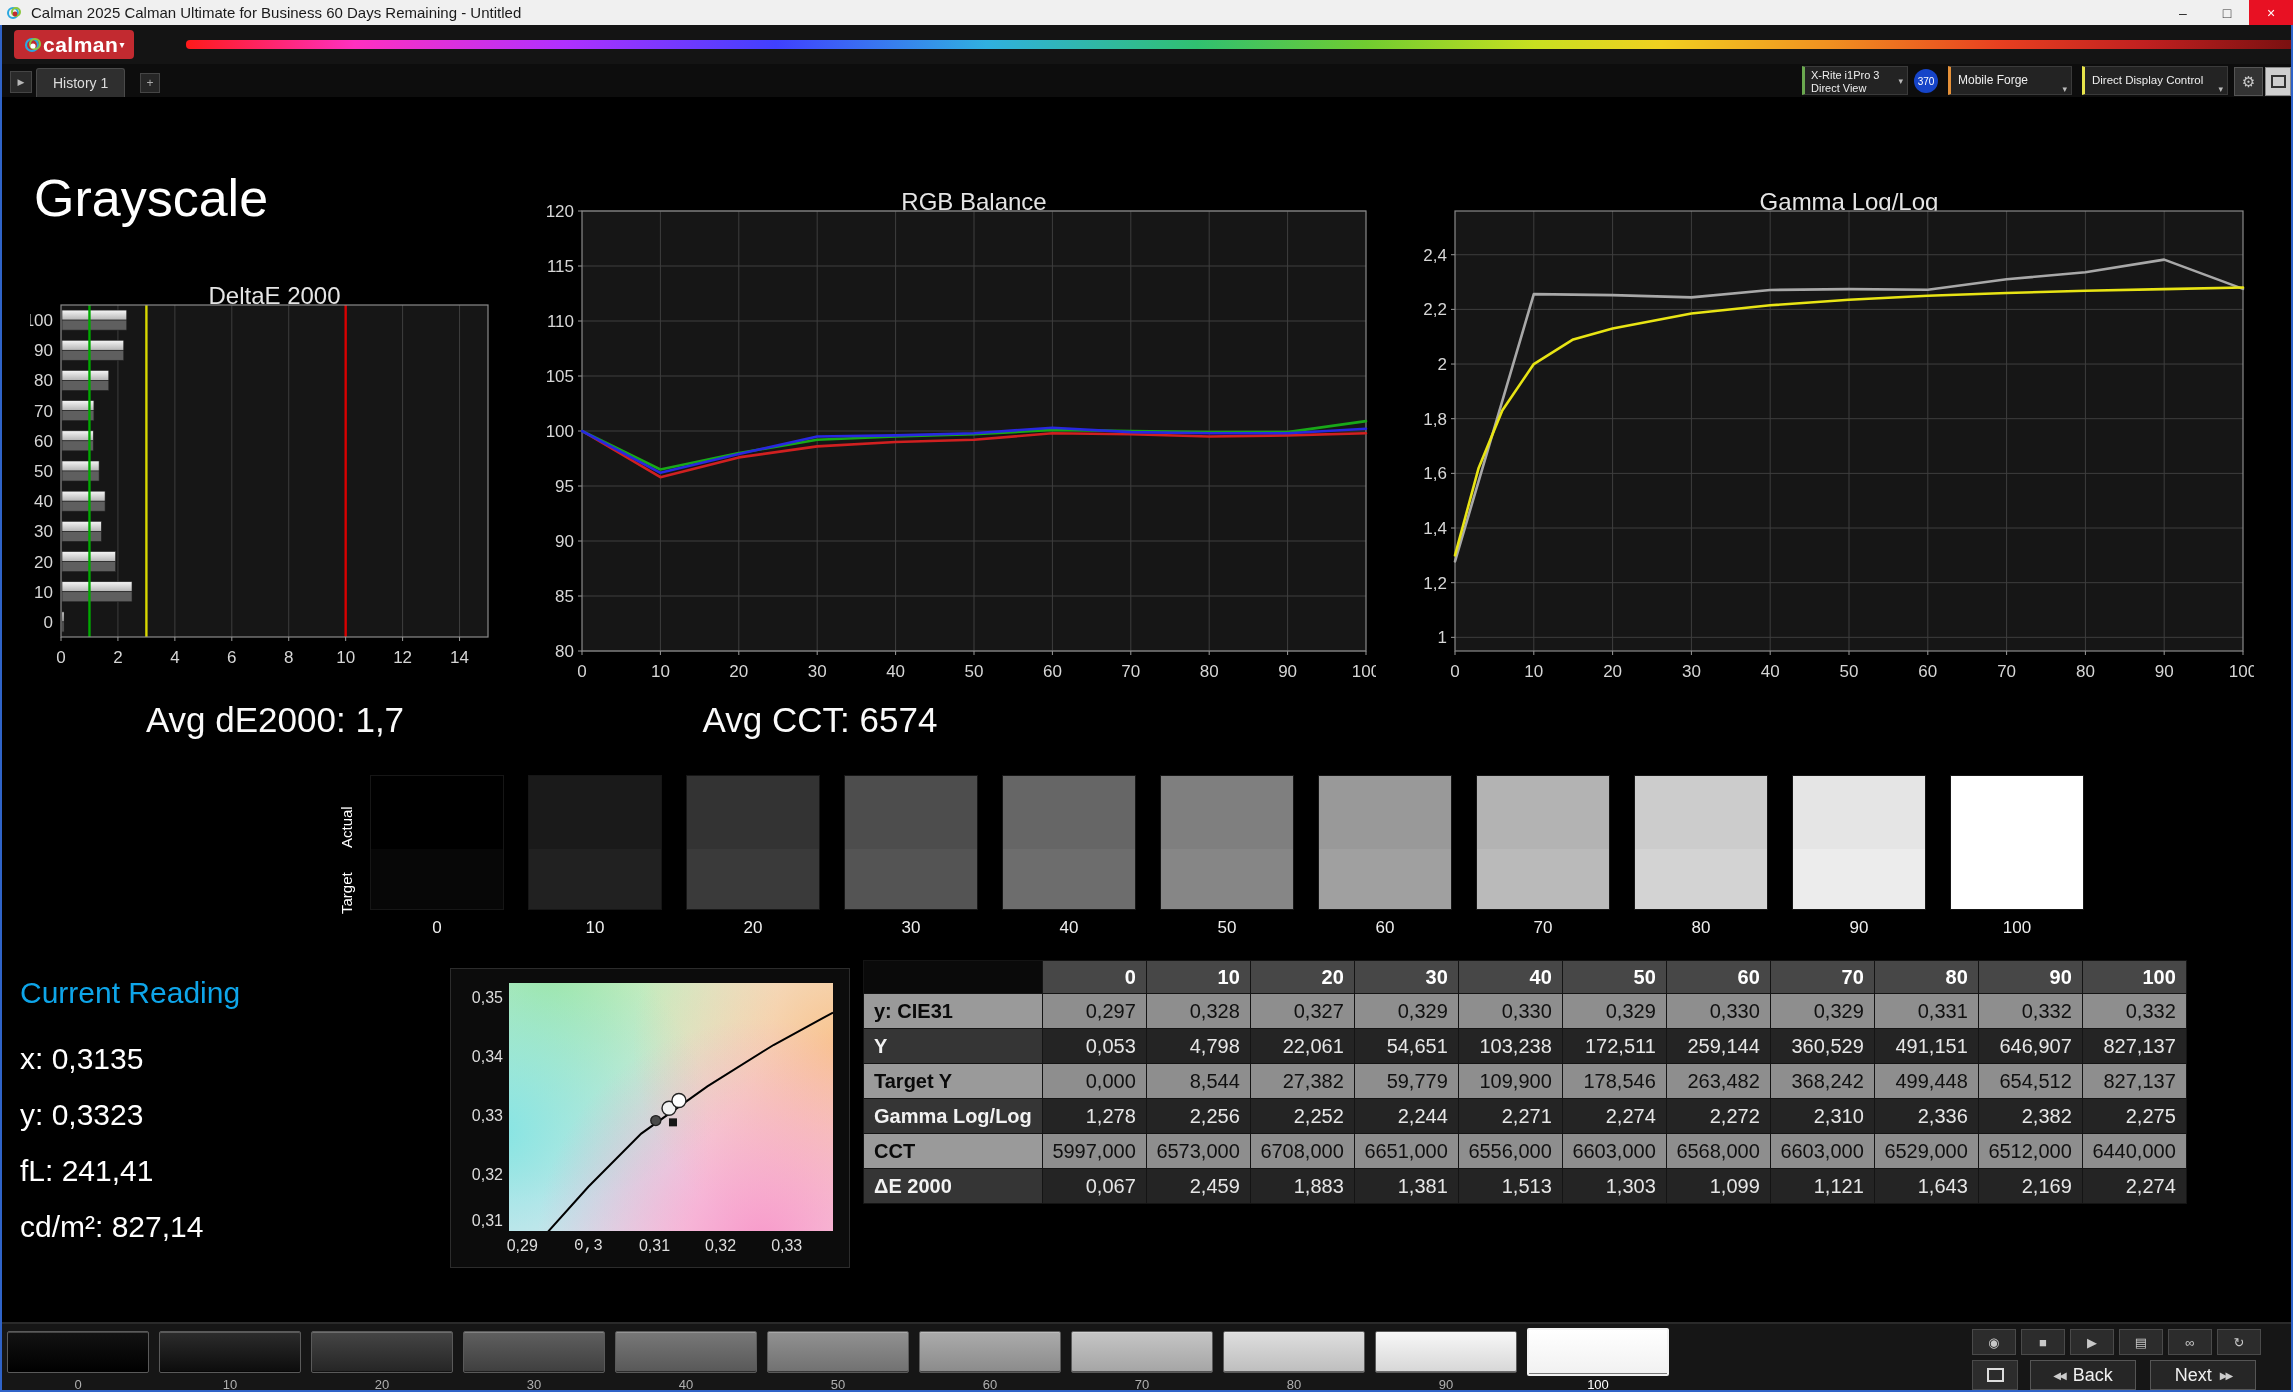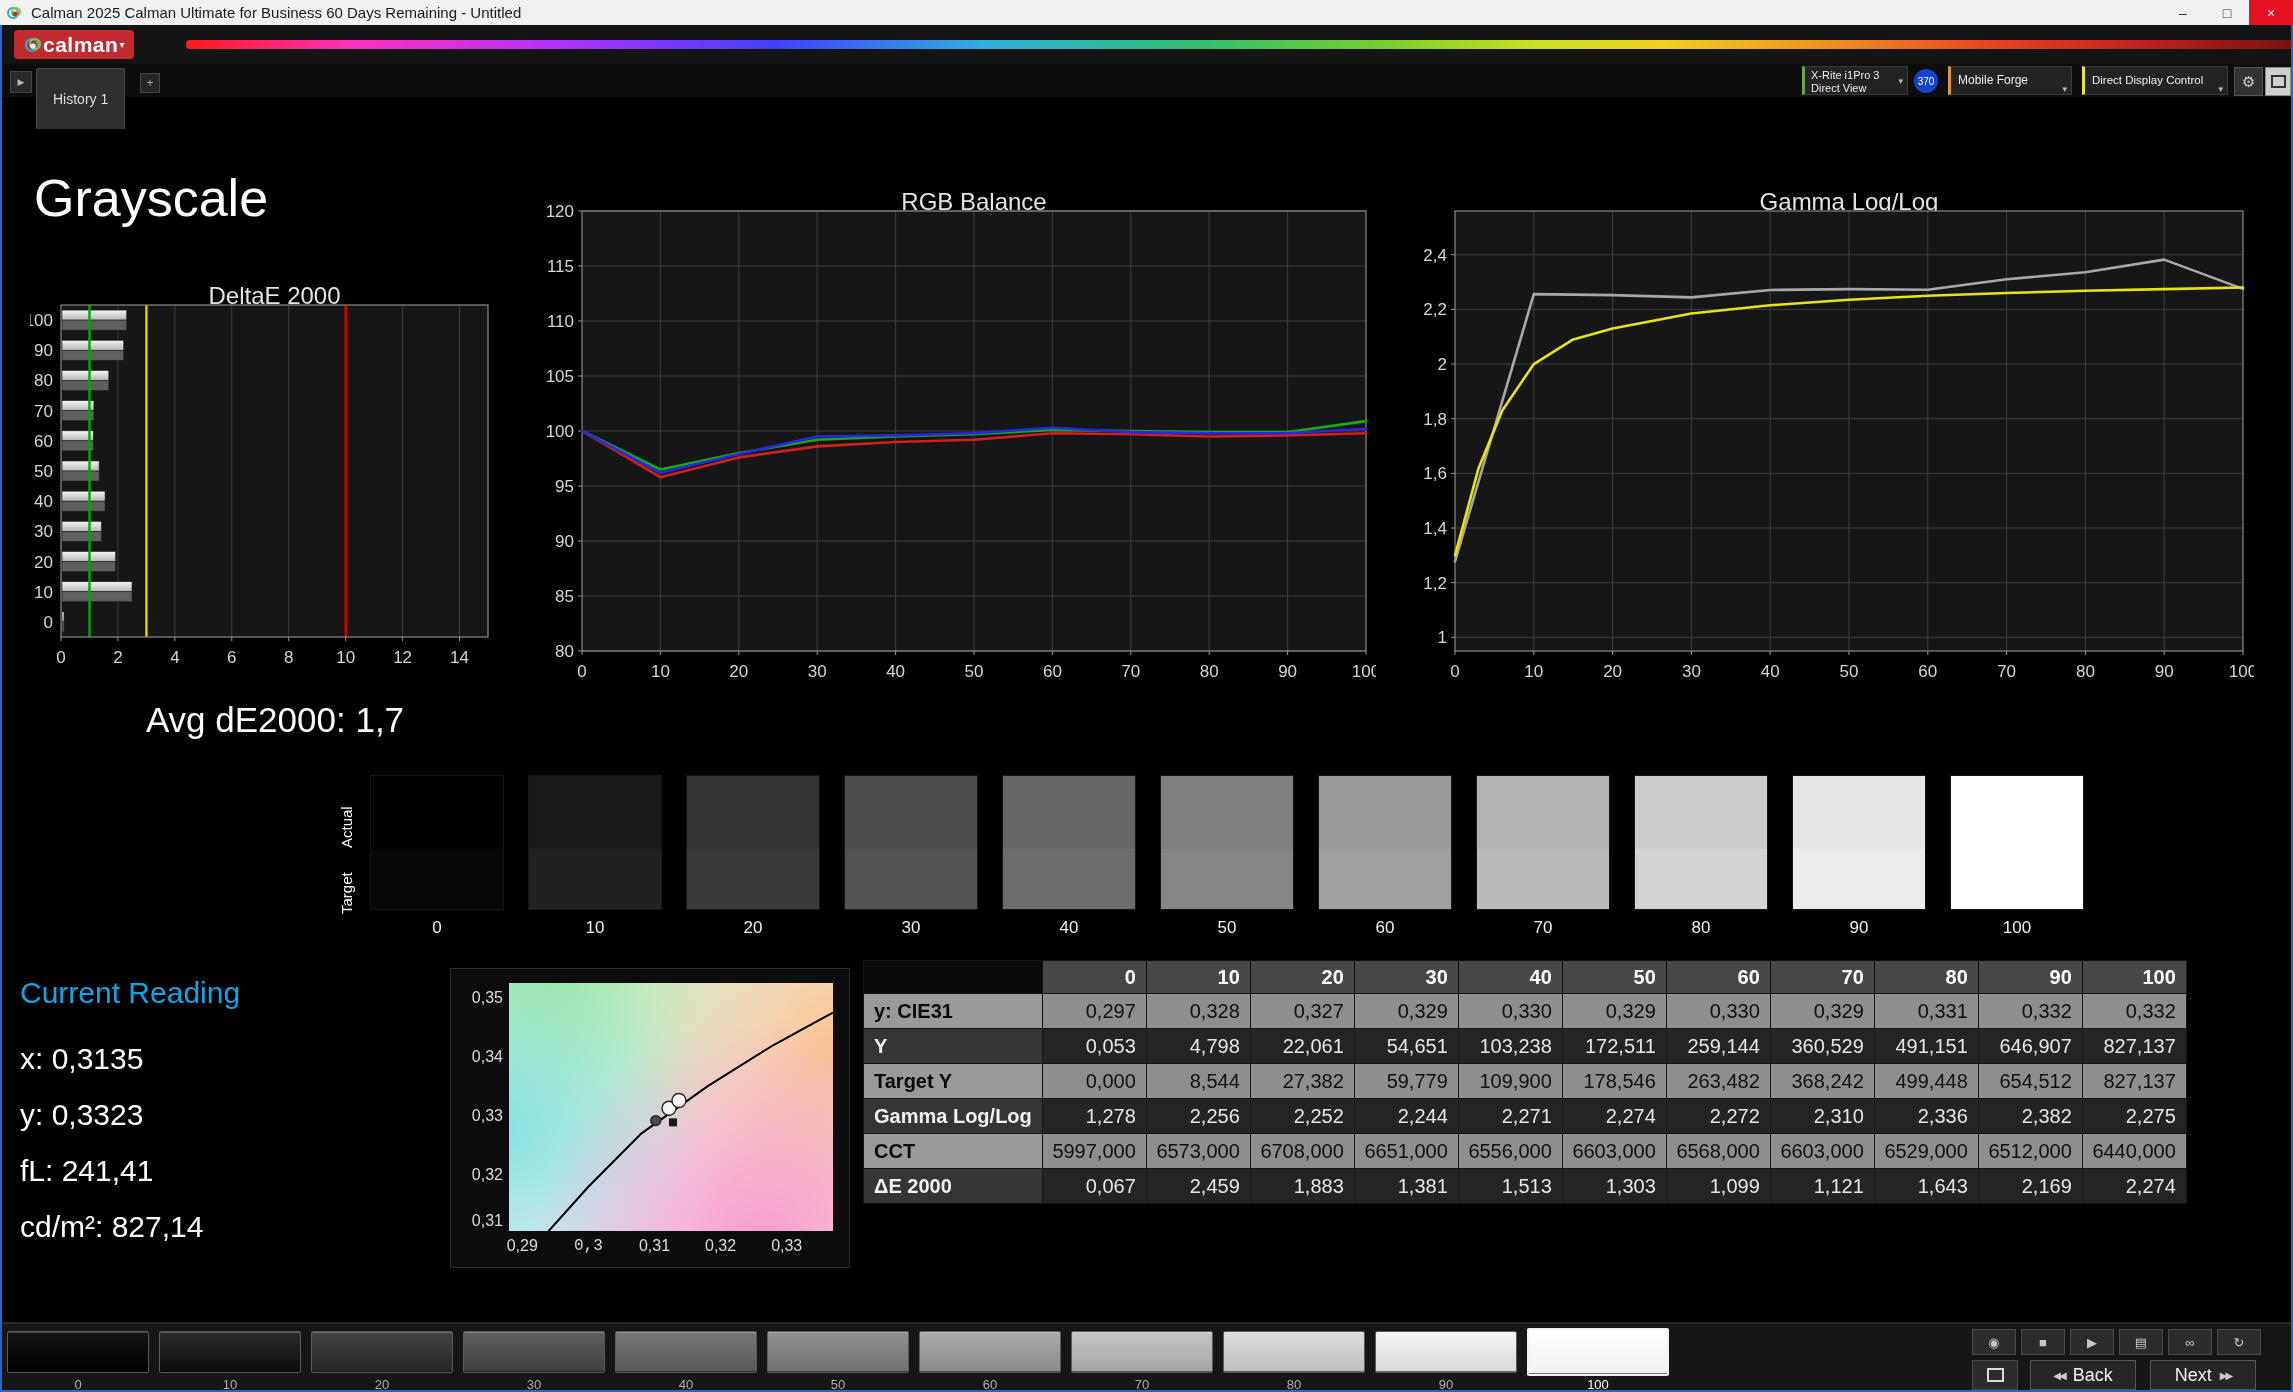--- a/index.html
+++ b/index.html
@@ -19,21 +19,21 @@
   .toolbar{position:absolute;left:0;top:25px;right:0;height:39px;background:#141414;}
   .logo{position:absolute;left:14px;top:5px;height:29px;background:#c22a30;border-radius:4px;display:flex;align-items:center;padding:0 10px;gap:1px;}
   .logo-text{color:#fff;font-size:21px;font-weight:bold;letter-spacing:.5px;line-height:29px;}
   .logo-chevron{color:#fff;font-size:10px;}
   .rainbow{position:absolute;left:186px;right:0;top:15px;height:9px;border-radius:4px 0 0 4px;
     background:linear-gradient(to right,#ff1a1a 0%,#ff30c0 8%,#b030ff 18%,#4040ff 28%,#30b0e0 38%,#30c070 48%,#70cc30 56%,#c8e020 64%,#f0d020 70%,#f09020 78%,#e84020 86%,#c02020 93%,#7a1010 100%);}
 
   
   .tabrow{position:absolute;left:0;top:64px;right:0;height:33px;background:#0d0d0d;border-bottom:1px solid #000;}
   .expand-btn{position:absolute;left:10px;top:7px;width:20px;height:20px;background:#2a2a2a;border:1px solid #454545;color:#b8b8b8;font-size:9px;display:flex;align-items:center;justify-content:center;}
-  .tab{position:absolute;left:36px;top:4px;height:28px;padding:16px 16px;background:#2f2f2f;border:1px solid #4a4a4a;border-bottom:none;border-radius:3px 3px 0 0;color:#ddd;font-size:14px;display:flex;align-items:center;}
+  .tab{position:absolute;left:36px;top:4px;height:28px;padding:0 16px;background:#2f2f2f;border:1px solid #4a4a4a;border-bottom:none;border-radius:3px 3px 0 0;color:#ddd;font-size:14px;display:flex;align-items:center;}
   .addtab{position:absolute;left:140px;top:9px;width:18px;height:18px;background:#262626;border:1px solid #454545;color:#aaa;font-size:12px;display:flex;align-items:center;justify-content:center;}
   .select{position:absolute;top:2px;height:29px;background:#232323;border:1px solid #3a3a3a;color:#eee;box-sizing:border-box;}
   .select .chev{position:absolute;right:4px;top:9px;font-size:9px;color:#bbb;}
   .meter-select{left:1802px;width:106px;border-left:3px solid #6aa84f;font-size:11px;line-height:1.2;padding:2px 14px 0 6px;}
   .badge{position:absolute;left:1914px;top:5px;width:24px;height:24px;border-radius:50%;background:#1644c8;color:#fff;font-size:10px;display:flex;align-items:center;justify-content:center;}
   .forge-select{left:1948px;width:124px;border-left:3px solid #e69138;font-size:12px;line-height:27px;padding:0 14px 0 7px;}
   .display-select{left:2082px;width:146px;border-left:3px solid #e7e34a;font-size:11.5px;line-height:27px;padding:0 14px 0 7px;white-space:nowrap;overflow:hidden;}
   .gear-btn{position:absolute;left:2234px;top:3px;width:27px;height:27px;background:#333;border:1px solid #555;color:#ccc;font-size:15px;display:flex;align-items:center;justify-content:center;}
   .panel-btn{position:absolute;left:2265px;top:3px;width:24px;height:27px;background:#cfcfcf;border:1px solid #888;display:flex;align-items:center;justify-content:center;}
   .panel-btn span{width:11px;height:9px;border:2px solid #333;display:block;}
@@ -343,20 +343,21 @@
       <line x1="755.2" y1="449" x2="755.2" y2="453" stroke="#9a9a9a"></line>
       <text x="755.2" y="475" text-anchor="middle">90</text>
       <line x1="834" y1="449" x2="834" y2="453" stroke="#9a9a9a"></line>
       <text x="834" y="475" text-anchor="middle">100</text>
       <rect x="46" y="9" width="788" height="440" fill="none" stroke="#8a8a8a" stroke-width="1.2"></rect>
       <polyline points="46,359.360248447205 124.80000000000001,92.08074534161497 203.60000000000002,93.17391304347832 282.4,95.36024844720492 361.20000000000005,87.98136645962737 440,87.16149068322981 518.8,87.70807453416155 597.5999999999999,77.32298136645962 676.4000000000001,70.21739130434787 755.2,57.64596273291923 834,86.88819875776402" fill="none" stroke="#a8a8a8" stroke-width="2.6" stroke-linejoin="round" stroke-linecap="round"></polyline>
       <polyline points="46,353.3478260869565 69.64,265.89440993788816 93.28,208.5031055900621 124.80000000000001,162.04347826086956 164.2,137.44720496894413 203.60000000000002,126.51552795031058 282.4,111.48447204968944 361.20000000000005,103.28571428571433 440,97.81987577639757 518.8,93.72049689440995 597.5999999999999,90.98757763975162 676.4000000000001,88.8012422360249 755.2,87.16149068322981 834,85.52173913043484" fill="none" stroke="#e8e414" stroke-width="2.6" stroke-linejoin="round" stroke-linecap="round"></polyline>
     </svg>
 
   <div class="stat" style="left:40px;width:470px;">Avg dE2000: 1,7</div>
+  <div class="stat" style="left:600px;width:440px;">Avg CCT: 6574</div>
 
   <div id="swatch-strip">
     <span class="strip-label" style="left:338px;top:848px;">Actual</span>
     <span class="strip-label" style="left:338px;top:914px;">Target</span>
   <div class="swatch" style="left: 370px;">
         <div style="height: 55%; background: rgb(0, 0, 0);"></div>
         <div style="height: 45%; background: rgb(7, 7, 7);"></div>
       </div>
       <div class="swatch-label" style="left: 370px;">0</div>
       <div class="swatch" style="left: 528px;">

